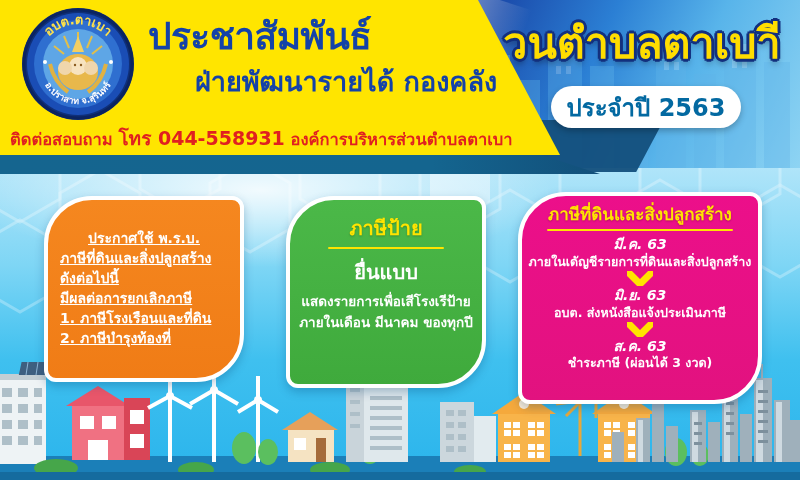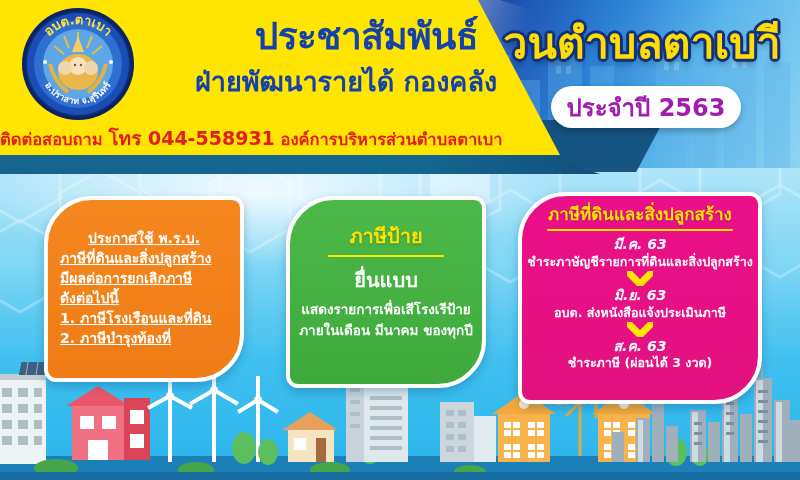--- a/index.html
+++ b/index.html
@@ -51,47 +51,47 @@
   .hdr-navy2 {
     position:absolute; left:470px; top:120px; width:180px; height:52px;
     background:#134f7c; transform:skewX(-28deg); z-index:1; opacity:.95;
   }
 
   .logo { position:absolute; left:20px; top:6px; width:116px; height:116px; z-index:4; }
 
   .hdr-title1 {
     position:absolute; left:148px; top:18px; width:330px; z-index:4;
     color:#1442a8; font-size:37px; font-weight:bold; line-height:1.05;
-    letter-spacing:-.5px; text-align:right;
+    letter-spacing:-.5px; text-align:left;
   }
   .hdr-title2 {
     position:absolute; left:160px; top:68px; width:330px; z-index:4;
     color:#1442a8; font-size:27px; font-weight:bold; line-height:1.05;margin-left:35px;
   }
   .hdr-contact {
-    position:absolute; left:0; top:123px; width:470px; z-index:4;
+    position:absolute; left:10px; top:123px; width:470px; z-index:4;
     color:#e02020; font-size:16.5px; font-weight:bold; white-space:nowrap;
   }
   .hdr-contact .phone { font-size:19px; }
 
   .hdr-main {
     position:absolute; left:492px; top:22px; width:300px; z-index:5;
     text-align:center; font-size:43px; font-weight:bold; color:#ffdd00;
     line-height:1;
     text-shadow:
       -2px -2px 0 #13307f, 2px -2px 0 #13307f, -2px 2px 0 #13307f, 2px 2px 0 #13307f,
       -3px 0 0 #13307f, 3px 0 0 #13307f, 0 -3px 0 #13307f, 0 3px 0 #13307f,
       0 5px 6px rgba(0,0,0,.35);
   }
   .hdr-pill {
     position:absolute; left:551px; top:86px; width:190px; height:42px; z-index:5;
     background:#ffffff; border-radius:21px;
     display:flex; align-items:center; justify-content:center;
     box-shadow:0 3px 6px rgba(0,0,0,.25);
-    color:#a21caf; font-size:24px; font-weight:bold;
+    color:#0369a1; font-size:24px; font-weight:bold;
   }
 
   
   .card {
     position:absolute; z-index:6;
     border:4px solid #ffffff;
     border-radius:48px 12px 48px 12px;
     box-shadow:0 4px 10px rgba(0,60,110,.28);
     color:#ffffff; text-align:center;
     display:flex; flex-direction:column; justify-content:center;
@@ -101,21 +101,21 @@
     background:linear-gradient(180deg,#f5871f 0%,#f07c16 100%);
     padding:6px 8px;
     text-decoration:underline;
   }
   .card-orange .line { font-size:14px; font-weight:bold; line-height:1.42; white-space:nowrap; }
   .card-orange .line.l { text-align:left; padding-left:4px; }
 
   .card-green {
     left:286px; top:196px; width:200px; height:192px;
     background:linear-gradient(180deg,#4bb848 0%,#3faa3c 100%);
-    padding:24px 6px; justify-content:flex-start;
+    padding:16px 6px; justify-content:flex-start;
   }
   .card-title-y {
     color:#ffe400; font-size:20px; font-weight:bold; line-height:1.2;
     text-shadow:0 1px 2px rgba(0,0,0,.25);
   }
   .card-rule { height:2px; background:#ffe400; margin:7px auto 10px; border-radius:2px; }
   .card-green .card-rule { width:116px; }
   .card-green .big { font-size:20px; font-weight:bold; line-height:1.3; margin-bottom:6px; }
   .card-green .sub { font-size:13.5px; font-weight:bold; line-height:1.55; white-space:nowrap; }
 
@@ -259,41 +259,41 @@
       <span>องค์การบริหารส่วนตำบลตาเบา</span>
     </div>
 
     <div class="hdr-main">วนตำบลตาเบาี</div>
     <div class="hdr-pill">ประจำปี 2563</div>
   </div>
 
   <div class="card card-orange">
     <div class="line">ประกาศใช้ พ.ร.บ.</div>
     <div class="line l">ภาษีที่ดินและสิ่งปลูกสร้าง</div>
+    <div class="line l">ดังต่อไปนี้</div>
     <div class="line l">มีผลต่อการยกเลิกภาษี</div>
-    <div class="line l">ดังต่อไปนี้</div>
     <div class="line l">1. ภาษีโรงเรือนและที่ดิน</div>
     <div class="line l">2. ภาษีบำรุงท้องที่</div>
   </div>
 
   <div class="card card-green">
     <div class="card-title-y">ภาษีป้าย</div>
     <div class="card-rule"></div>
     <div class="big">ยื่นแบบ</div>
     <div class="sub">แสดงรายการเพื่อเสีโรงเรีป้าย</div>
     <div class="sub">ภายในเดือน มีนาคม ของทุกปี</div>
   </div>
 
   <div class="card card-pink">
     <div class="card-title-y">ภาษีที่ดินและสิ่งปลูกสร้าง</div>
     <div class="card-rule"></div>
 
     <div>
       <div class="step-date">มี.ค. 63</div>
-      <div class="step-desc">ชำระภาษัญชีรายการที่ดินและสิ่งปลูกสร้าง</div>
+      <div class="step-desc">ภายในเดัญชีรายการที่ดินและสิ่งปลูกสร้าง</div>
     </div>
     <svg class="chev" width="26" height="15" viewBox="0 0 26 15">
       <path d="M2 2 L13 13 L24 2" fill="none" stroke="#ffe400" stroke-width="7" stroke-linecap="round" stroke-linejoin="round"></path>
     </svg>
 
     <div>
       <div class="step-date">มิ.ย. 63</div>
       <div class="step-desc">อบต. ส่งหนังสือแจ้งประเมินภาษี</div>
     </div>
     <svg class="chev" width="26" height="15" viewBox="0 0 26 15">

